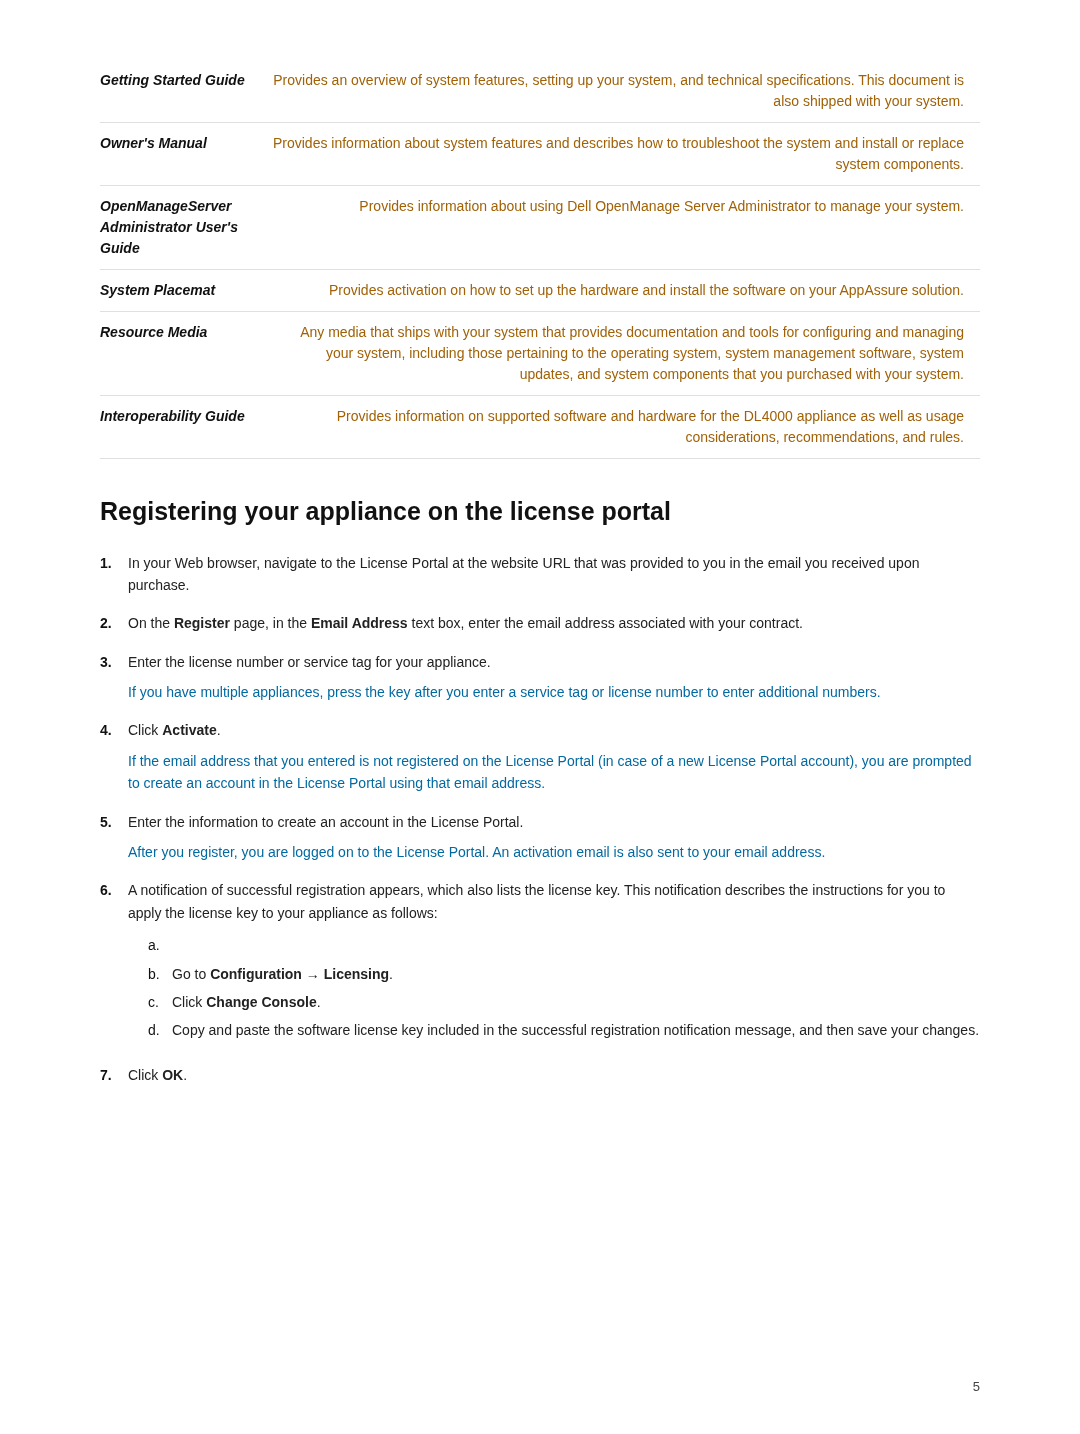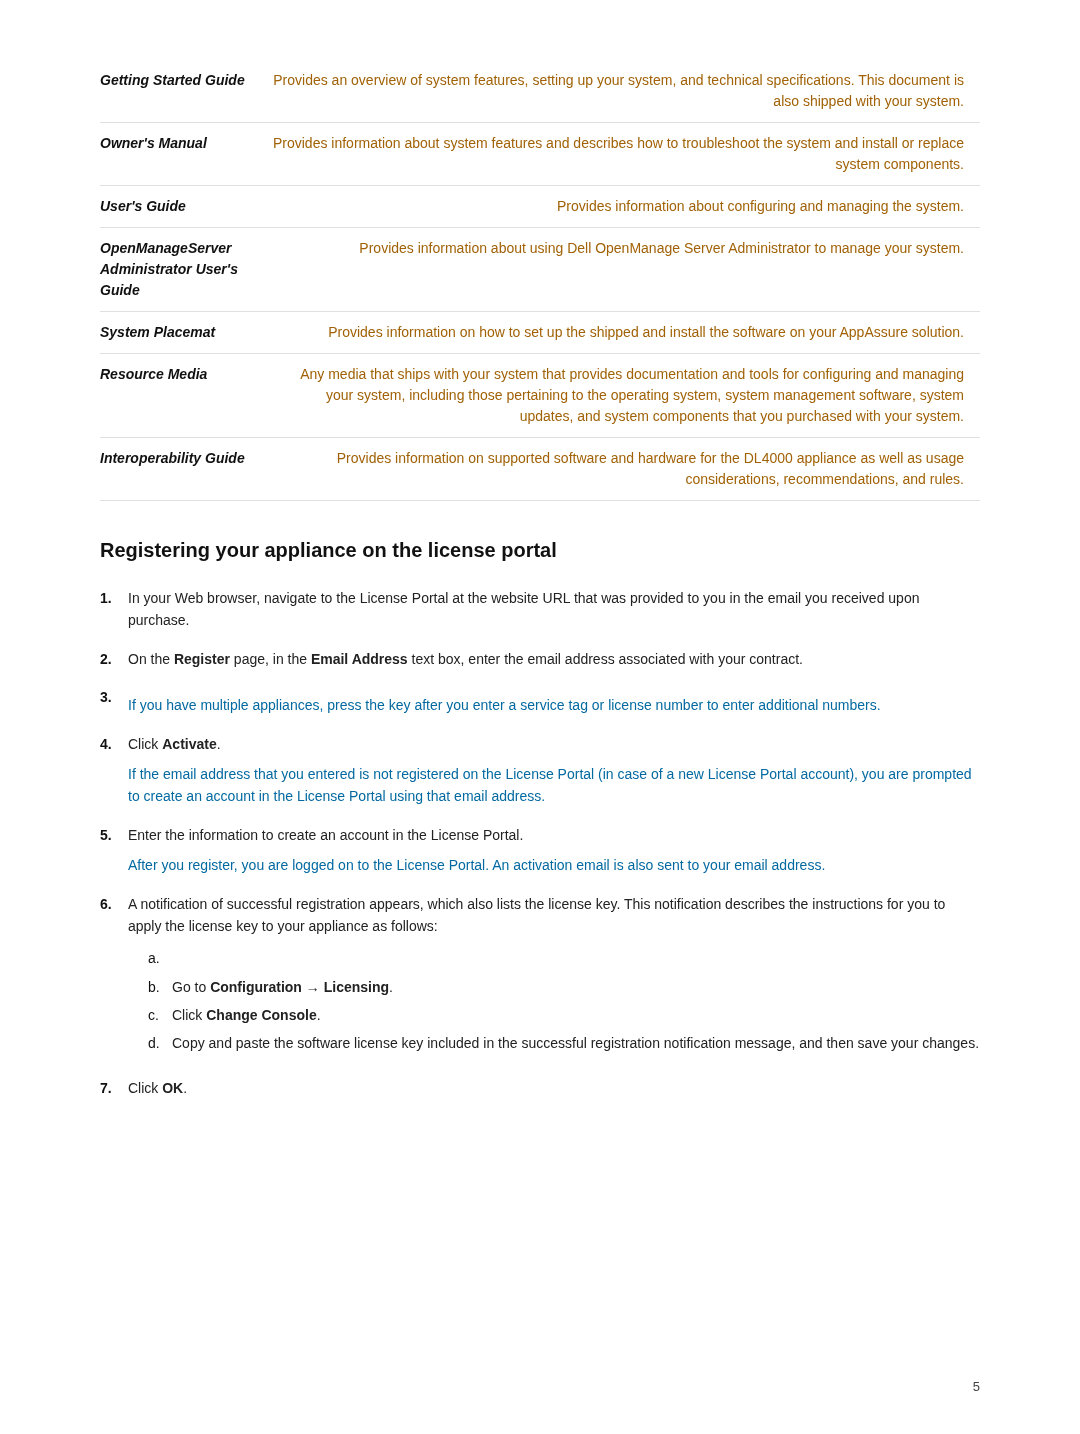--- a/index.html
+++ b/index.html
@@ -42,21 +42,21 @@
       color: #111111;
       font-style: italic;
     }
 
     .doc-table td:last-child {
       color: #a16207;
       text-align: right;
     }
 
     .section-heading {
-      font-size: 20px;
+      font-size: 25px;
       font-weight: bold;
       color: #111111;
       margin-bottom: 24px;
       margin-top: 8px;
       line-height: 1.3;
     }
 
     .numbered-list {
       list-style: none;
       padding: 0;
@@ -123,30 +123,26 @@
   <tbody id="doc-table-body">
   <tr>
         <td>Getting Started Guide</td>
         <td>Provides an overview of system features, setting up your system, and technical specifications. This document is also shipped with your system.</td>
       </tr>
       <tr>
         <td>Owner's Manual</td>
         <td>Provides information about system features and describes how to troubleshoot the system and install or replace system components.</td>
       </tr>
       <tr>
-        <td>User's Guide</td>
-        <td>Provides information about configuring and managing the system.</td>
-      </tr>
-      <tr>
         <td>OpenManageServer Administrator User's Guide</td>
         <td>Provides information about using Dell OpenManage Server Administrator to manage your system.</td>
       </tr>
       <tr>
         <td>System Placemat</td>
-        <td>Provides information on how to set up the shipped and install the software on your AppAssure solution.</td>
+        <td>Provides activation on how to set up the hardware and install the software on your AppAssure solution.</td>
       </tr>
       <tr>
         <td>Resource Media</td>
         <td>Any media that ships with your system that provides documentation and tools for configuring and managing your system, including those pertaining to the operating system, system management software, system updates, and system components that you purchased with your system.</td>
       </tr>
       <tr>
         <td>Interoperability Guide</td>
         <td>Provides information on supported software and hardware for the DL4000 appliance as well as usage considerations, recommendations, and rules.</td>
       </tr>
     </tbody>
@@ -163,20 +159,21 @@
     </li>
     <li>
       <span class="num">2.</span>
       <div class="content">
         <p>On the <b>Register</b> page, in the <b>Email Address</b> text box, enter the email address associated with your contract.</p>
       </div>
     </li>
     <li>
       <span class="num">3.</span>
       <div class="content">
+        <p>Enter the license number or service tag for your appliance.</p>
         <p class="sub-para">If you have multiple appliances, press the <enter> key after you enter a service tag or license number to enter additional numbers.</enter></p>
       </div>
     </li>
     <li>
       <span class="num">4.</span>
       <div class="content">
         <p>Click <b>Activate</b>.</p>
         <p class="sub-para">If the email address that you entered is not registered on the License Portal (in case of a new License Portal account), you are prompted to create an account in the License Portal using that email address.</p>
       </div>
     </li>

